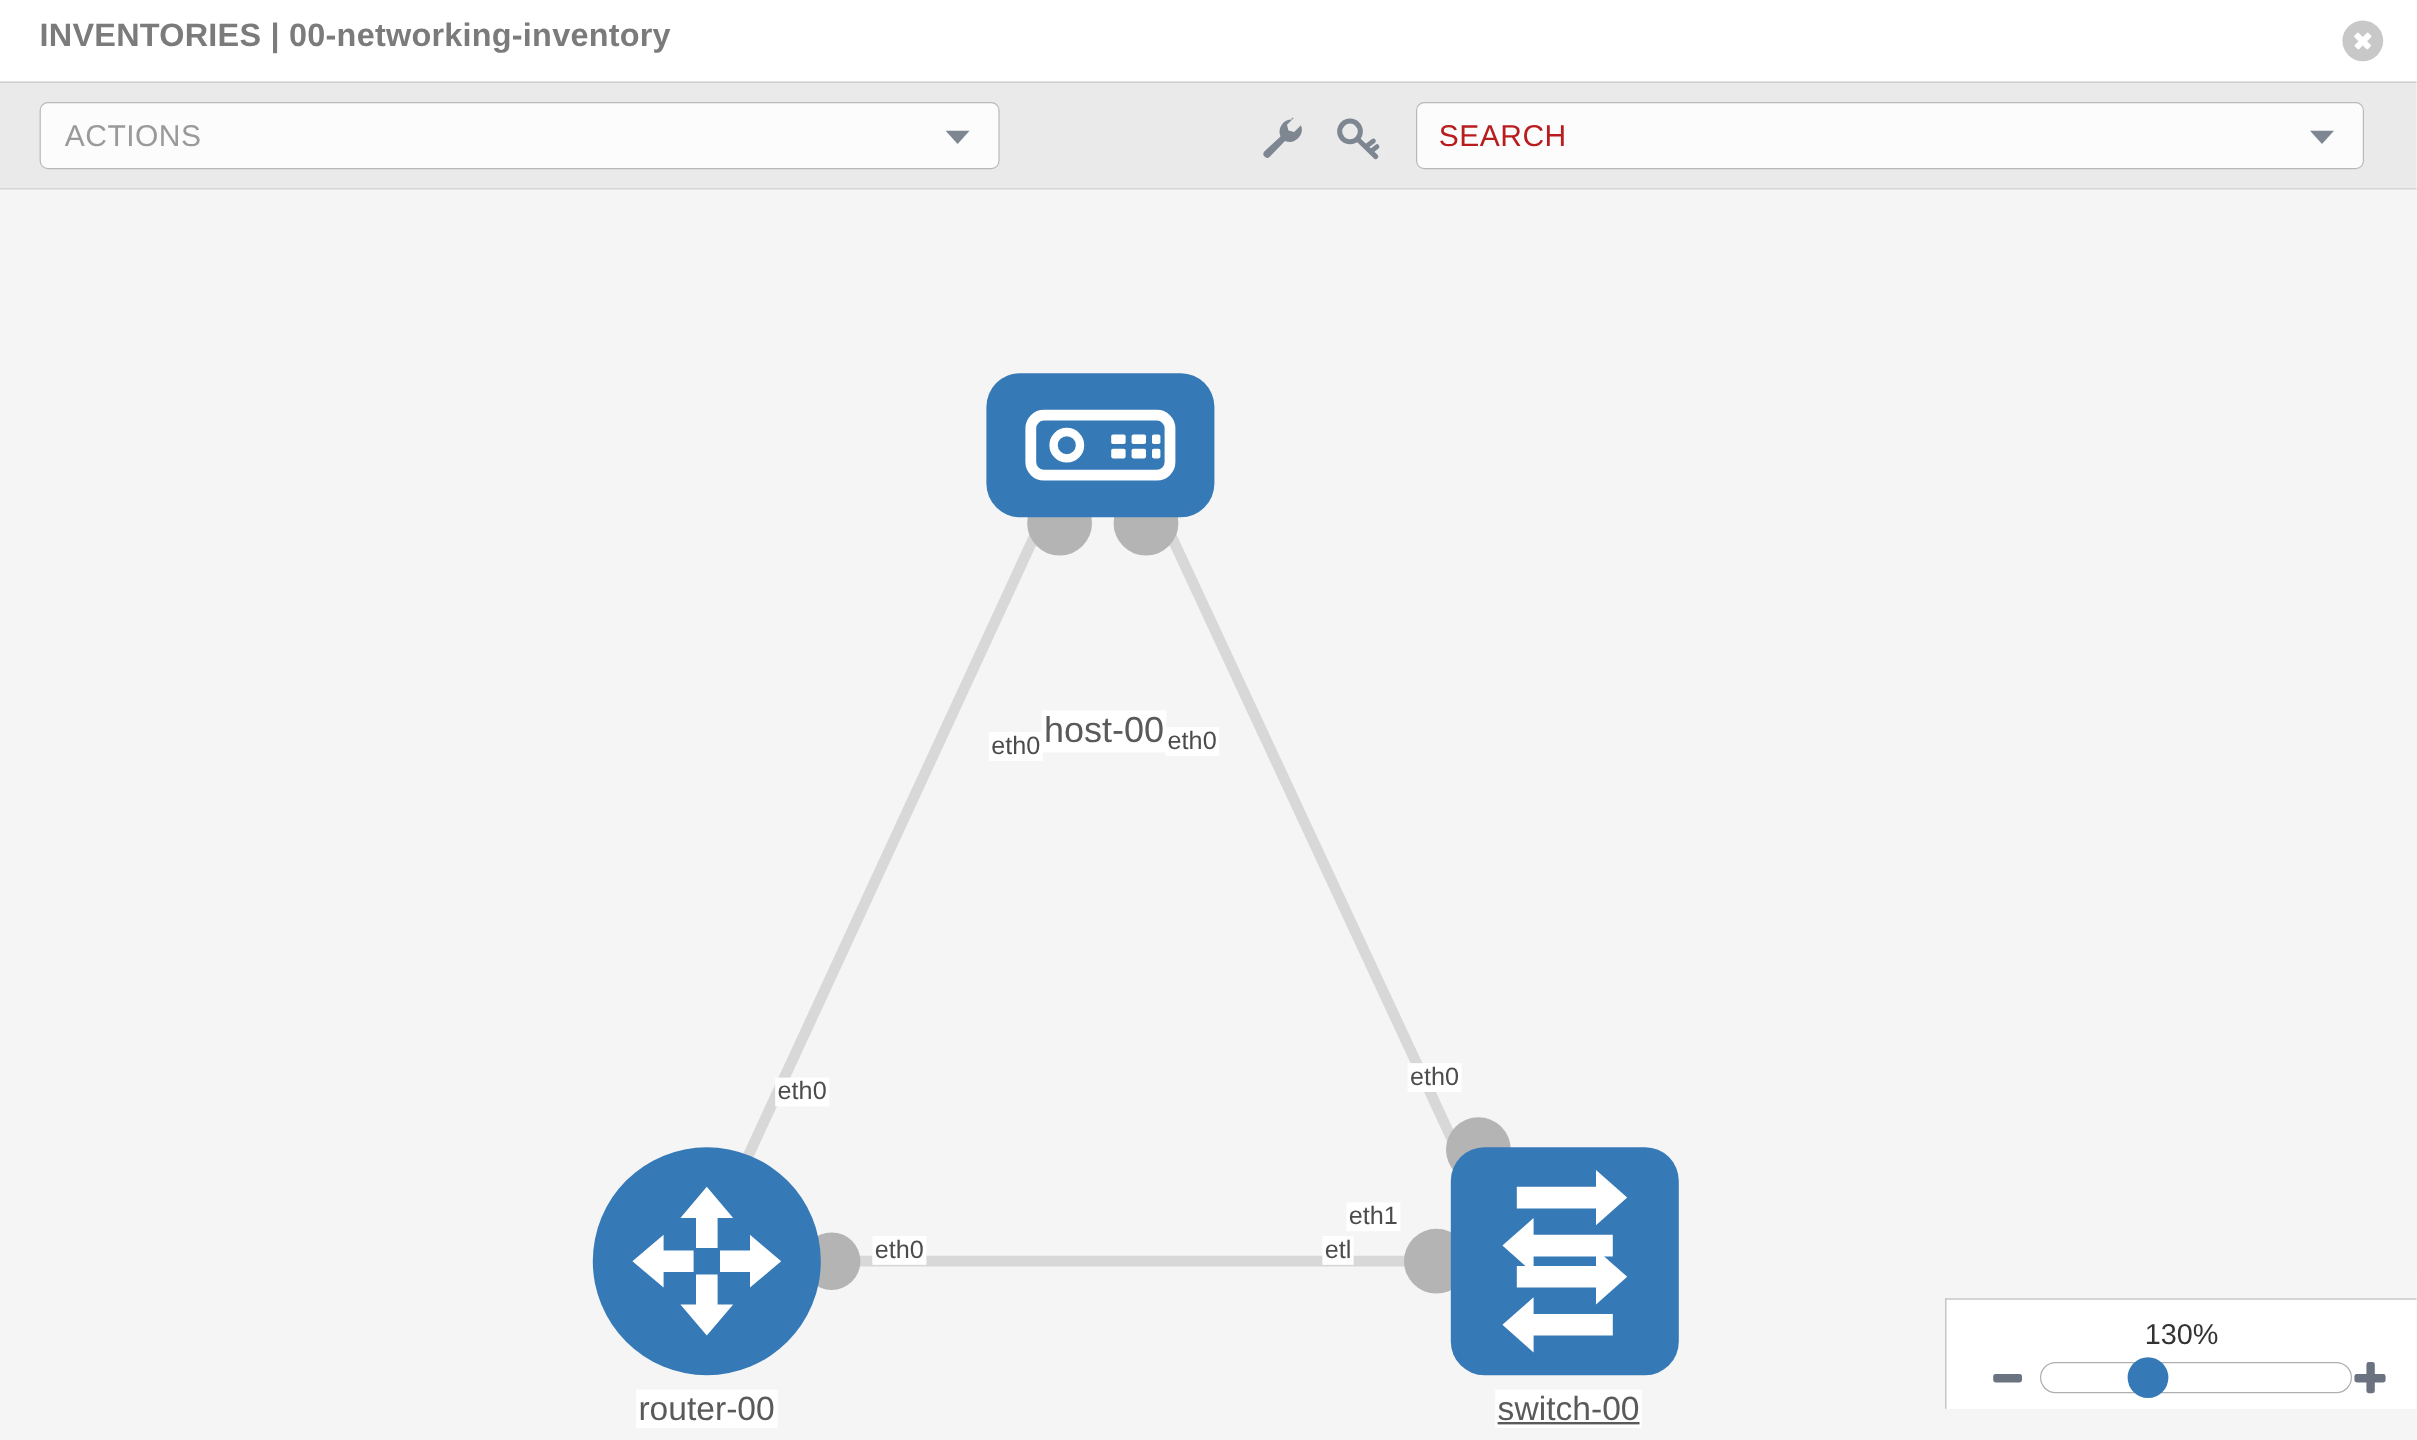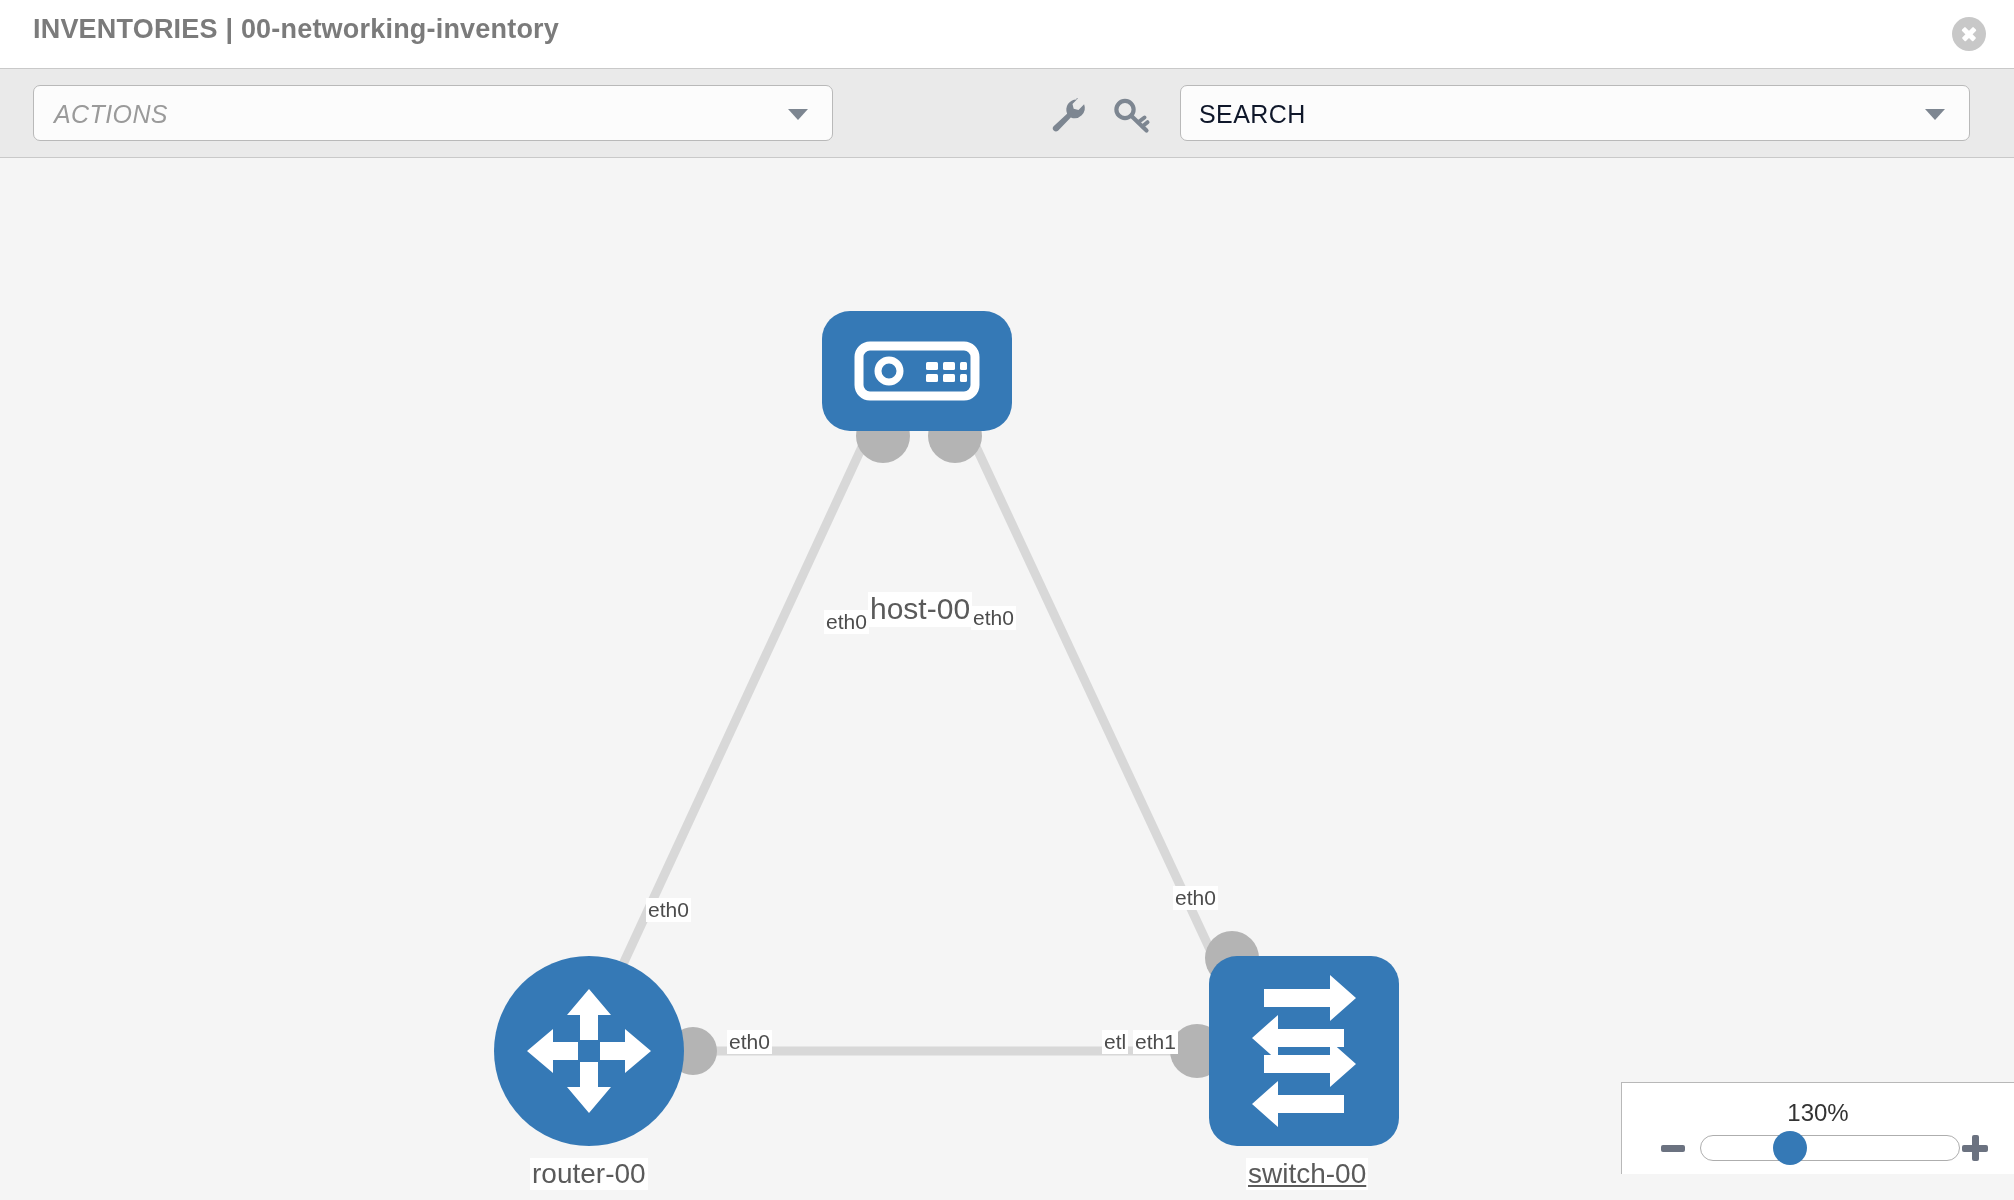--- a/index.html
+++ b/index.html
@@ -83,21 +83,20 @@
     box-sizing: border-box;
     cursor: pointer;
   }
   .actions-label {
     position: absolute;
     left: 20px;
     top: 14px;
     font-size: 25px;
     color: #9a9a9a;
     letter-spacing: 0.4px;
-    font-style: italic;
   }
   .caret {
     position: absolute;
     right: 24px;
     top: 50%;
     width: 0; height: 0;
     margin-top: -4px;
     border-left: 10px solid transparent;
     border-right: 10px solid transparent;
     border-top: 11px solid #7d8691;
@@ -122,21 +121,21 @@
     border: 1px solid #b9b9b9;
     border-radius: 7px;
     box-sizing: border-box;
     cursor: text;
   }
   .search-label {
     position: absolute;
     left: 18px;
     top: 14px;
     font-size: 25px;
-    color: #0f172a;
+    color: #b91c1c;
     letter-spacing: 0.4px;
   }
 
   
   .canvas {
     position: absolute;
     left: 0; top: 158px;
     width: 2014px;
     height: 1042px;
     background: #f5f5f5;
@@ -344,21 +343,21 @@
     <div class="node-label" style="left:868px; top:434px; font-size:30px;text-align:center;">host-00</div>
     <div class="node-label" style="left:530px; top:1000px;">router-00</div>
     <div class="node-label" style="left:1246px; top:1000px;text-decoration:underline;">switch-00</div>
 
     <div class="iface-label" style="left:824px; top:452px;">eth0</div>
     <div class="iface-label" style="left:971px; top:448px;">eth0</div>
     <div class="iface-label" style="left:646px; top:740px;">eth0</div>
     <div class="iface-label" style="left:1173px; top:728px;">eth0</div>
     <div class="iface-label" style="left:727px; top:872px;">eth0</div>
     <div class="iface-label" style="left:1102px; top:872px;">etl</div>
-    <div class="iface-label" style="left:1122px; top:872px;margin-left:11px;">eth1</div>
+    <div class="iface-label" style="left:1122px; top:844px;">eth1</div>
   </div>
 
   <div class="zoom-panel">
     <div class="zoom-value">130%</div>
     <div class="zoom-minus"></div>
     <div class="zoom-track"></div>
     <div class="zoom-thumb"></div>
     <div class="zoom-plus"></div>
   </div>
 

